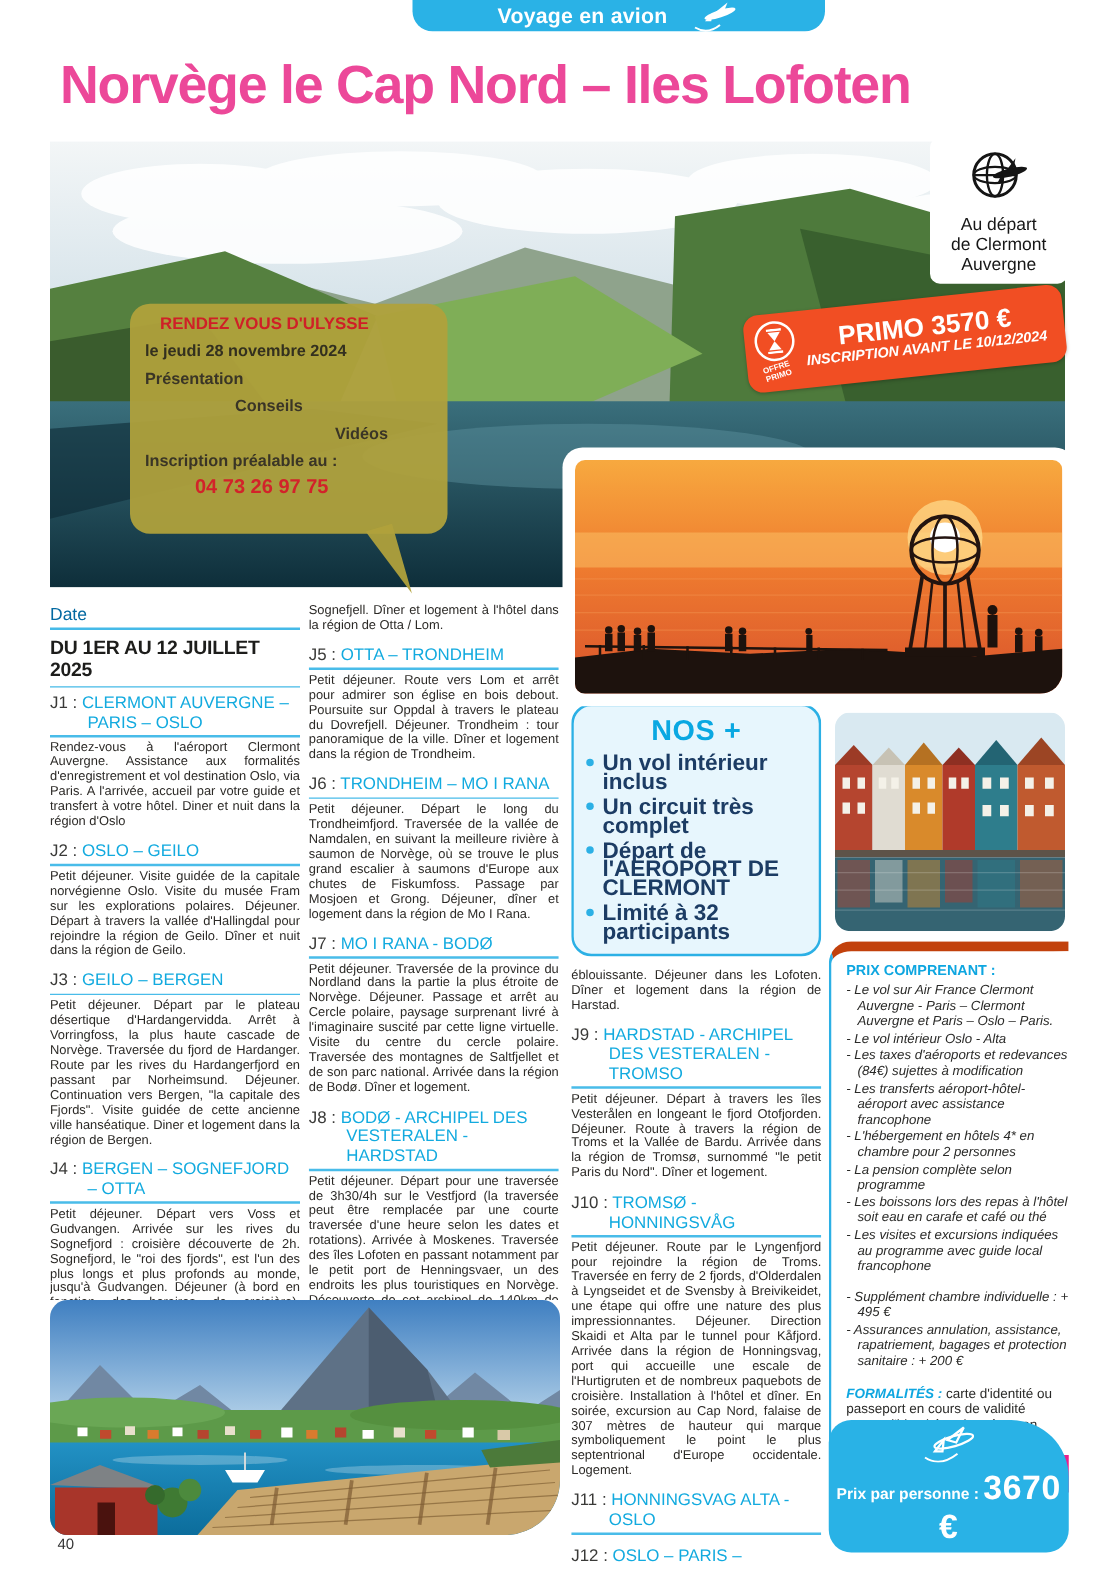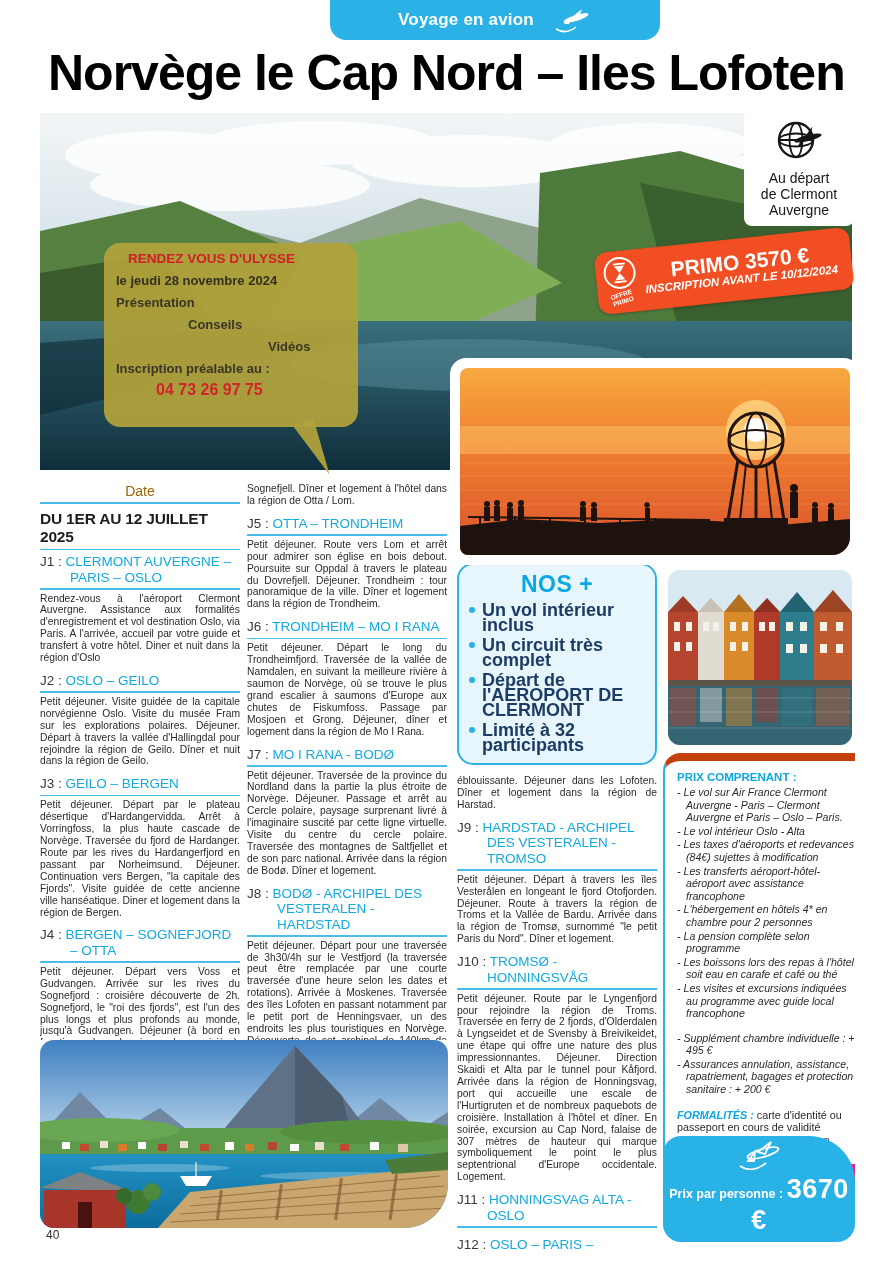--- a/index.html
+++ b/index.html
@@ -1,25 +1,25 @@
 <!DOCTYPE html>
 <html lang="fr"><head>
 <meta charset="utf-8">
 <style>
   html,body{margin:0;padding:0;background:#ffffff;}
   *{box-sizing:border-box;}
   .page{position:relative;width:892px;height:1262px;background:#fff;overflow:hidden;
         font-family:"Liberation Sans", sans-serif;color:#2c2a27;}
 
   
-  .top-banner{position:absolute;left:330px;top:0;width:330px;height:40px;background:#2ab2e6;
+  .top-banner{position:absolute;left:330px;top:0;width:330px;height:25px;background:#2ab2e6;
       border-radius:0 0 16px 16px;display:flex;align-items:center;justify-content:center;gap:20px;}
   .top-banner .lbl{color:#fff;font-weight:bold;font-size:17px;letter-spacing:.2px;}
-  .page-title{position:absolute;left:48px;top:44px;font-size:50px;font-weight:bold;
-      color:#000000;letter-spacing:-1px;}
+  .page-title{position:absolute;left:48px;top:44px;font-size:43px;font-weight:bold;
+      color:#ec4899;letter-spacing:-1px;}
 
   
   .hero{position:absolute;left:40px;top:113px;width:812px;height:357px;overflow:hidden;}
   .hero svg{display:block;}
 
   .badge{position:absolute;left:744px;top:110px;width:110px;background:#fff;border-radius:8px;
       padding:6px 4px 8px;text-align:center;z-index:5;}
   .badge .txt{font-size:14px;line-height:16px;color:#161616;white-space:pre-line;margin-top:2px;}
 
   .bubble{position:absolute;left:104px;top:243px;width:254px;background:rgba(176,161,60,.94);
@@ -45,21 +45,21 @@
       white-space:pre-line;transform:rotate(-12deg);margin-top:2px;}
   .primo .h1{color:#fff;font-weight:800;font-size:21px;line-height:22px;text-align:center;}
   .primo .h2{color:#fff;font-weight:bold;font-style:italic;font-size:11.5px;line-height:13px;text-align:center;}
 
   .capnord-card{position:absolute;left:450px;top:358px;width:410px;height:207px;background:#fff;
       border-radius:16px 16px 24px 16px;z-index:3;padding:10px;}
   .capnord-photo{width:100%;height:100%;border-radius:8px 8px 18px 8px;overflow:hidden;}
 
   
   .datebox{position:absolute;left:40px;top:483px;width:200px;}
-  .datebox .d-lbl{font-size:14px;color:#a16207;text-align:center;}
+  .datebox .d-lbl{font-size:14px;color:#0369a1;}
   .cyan-rule{height:1.5px;background:#45bae8;margin-top:3px;}
   .datebox .d-val{font-size:15.5px;font-weight:bold;color:#1d1d1b;margin-top:6px;letter-spacing:-.2px;}
 
   .col{position:absolute;width:200px;}
   #col1{left:40px;top:545px;height:495px;overflow:hidden;}
   #col2{left:247px;top:483px;height:557px;overflow:hidden;}
   #col3{left:457px;top:563px;height:690px;overflow:hidden;}
 
   .day-head{font-weight:normal;font-size:13.5px;line-height:15.5px;margin-top:9px;
       padding-left:30px;text-indent:-30px;color:#3a3a38;}

